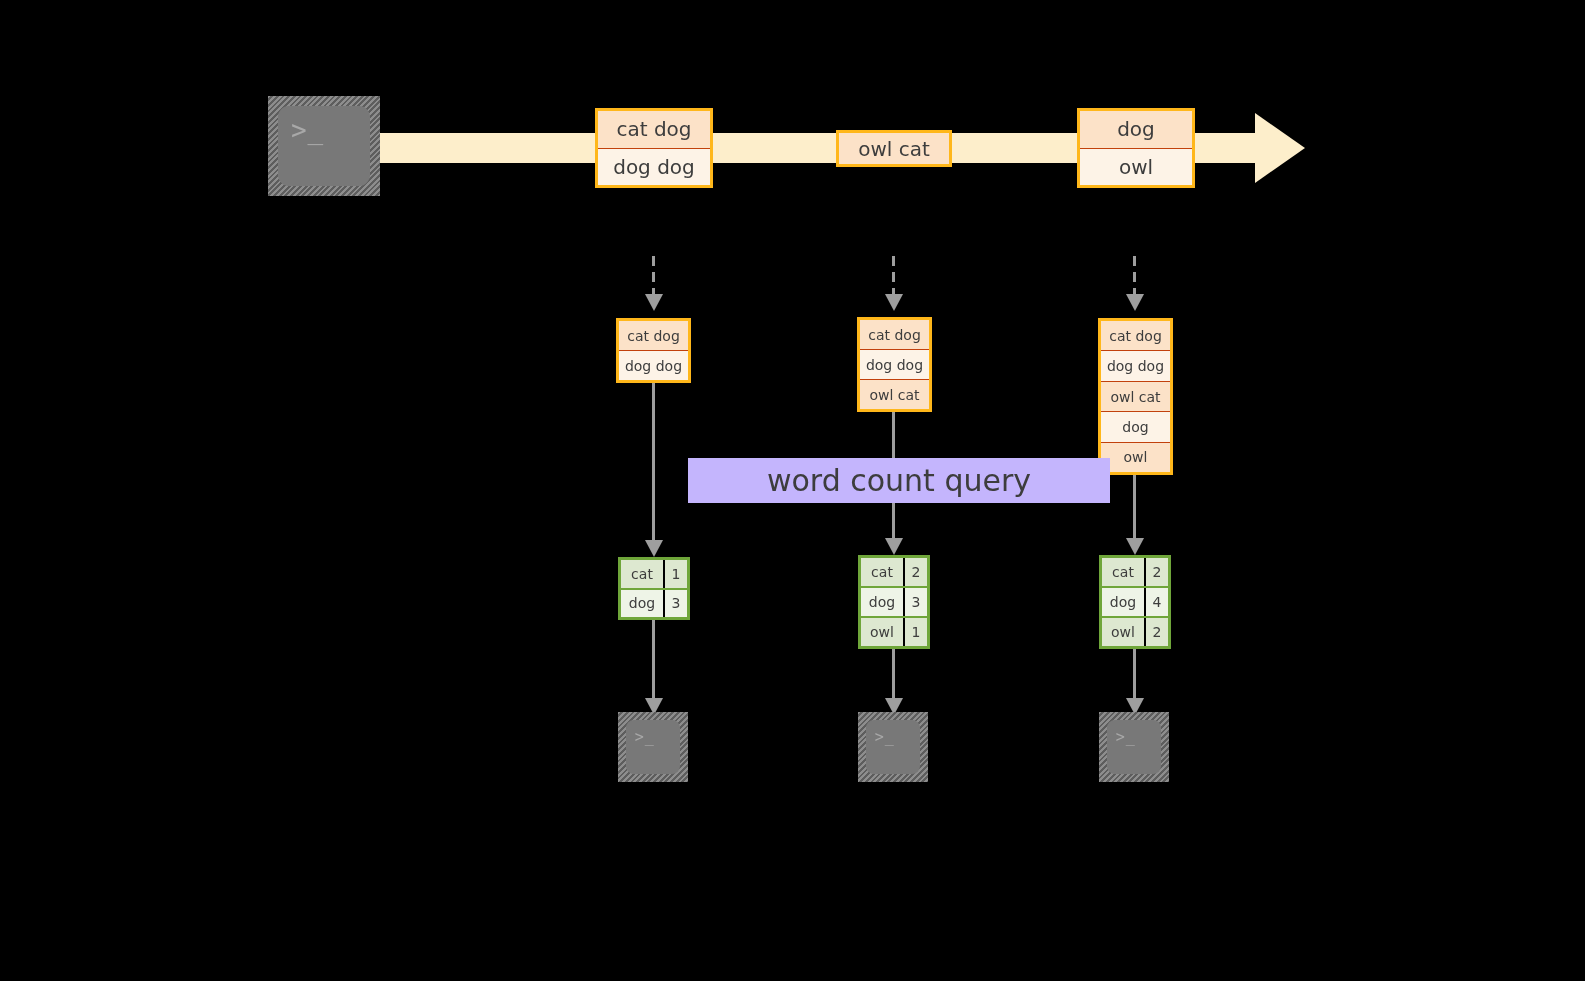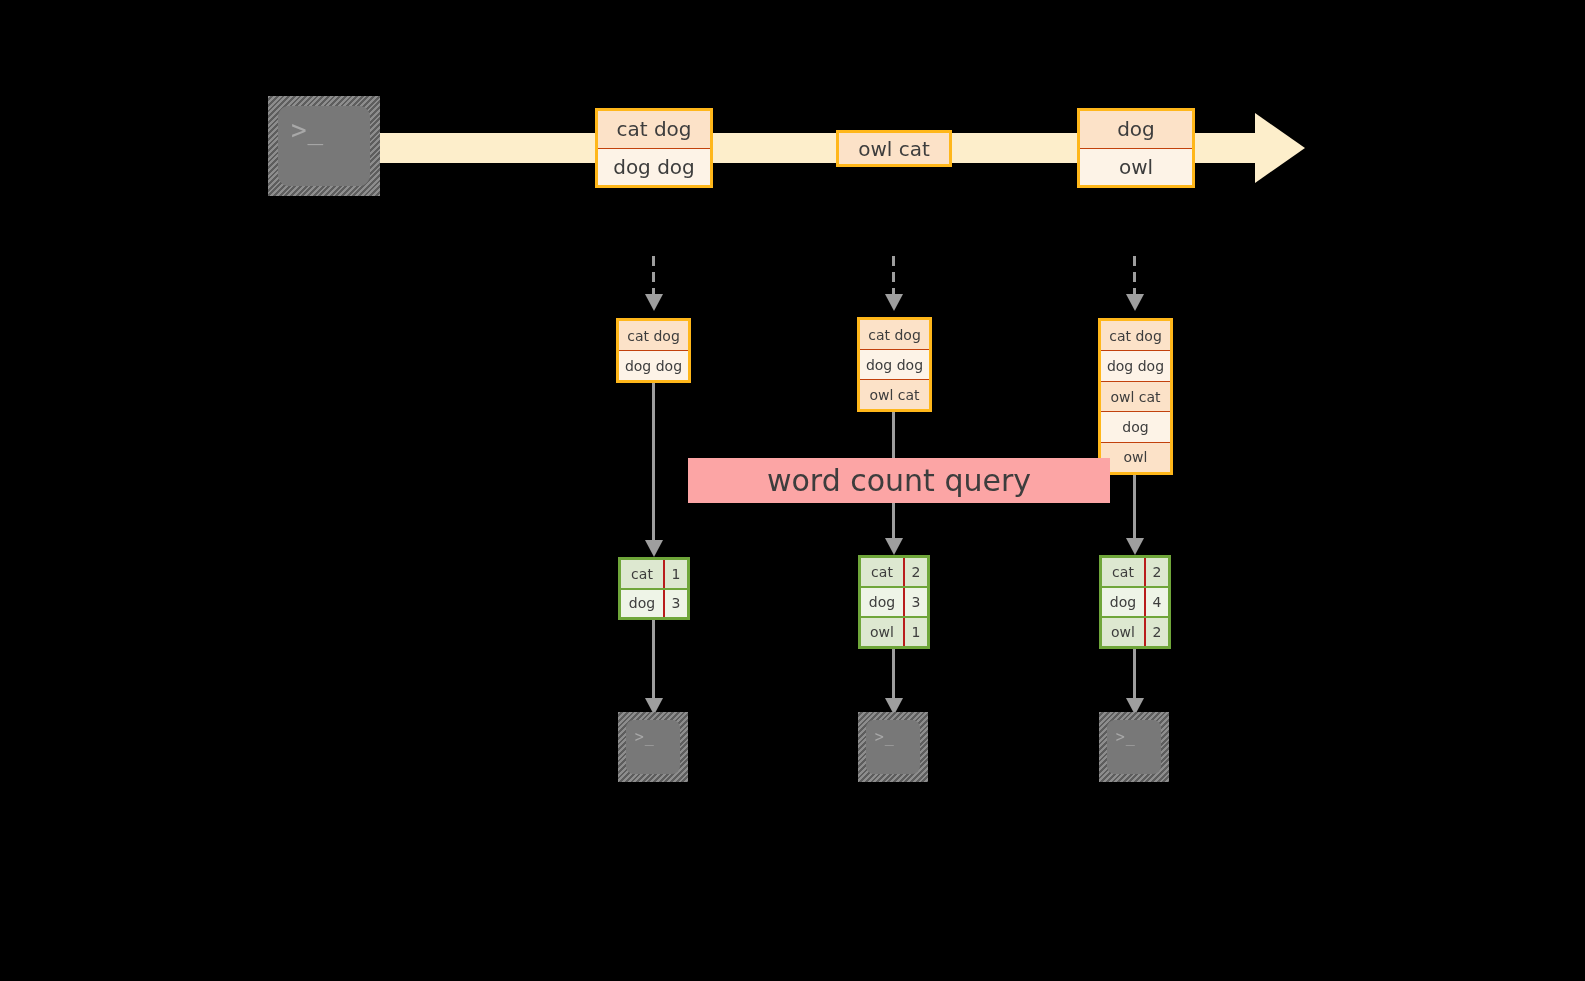--- a/index.html
+++ b/index.html
@@ -105,21 +105,21 @@
     display: flex;
     border-bottom: 2px solid #6fa63a;
   }
   .grow:last-child { border-bottom: none; }
   .gcell-word {
     box-sizing: border-box;
     width: 44px;
     display: flex;
     align-items: center;
     justify-content: center;
-    border-right: 2px solid #b91c1c;
+    border-right: 2px solid #000000;
     color: #3d3d3d;
   }
   .gcell-num {
     box-sizing: border-box;
     flex: 1 1 auto;
     display: flex;
     align-items: center;
     justify-content: center;
     color: #3d3d3d;
   }
@@ -145,21 +145,21 @@
     width: 0;
     height: 0;
     border-left: 9px solid transparent;
     border-right: 9px solid transparent;
     border-top: 17px solid #9e9e9e;
   }
 
   
   .query-label {
     position: absolute;
-    background: #fca5a5;
+    background: #c4b5fd;
     color: #3d3d3d;
     display: flex;
     align-items: center;
     justify-content: center;
     white-space: nowrap;
   }
 </style>
 </head>
 <body>
 

